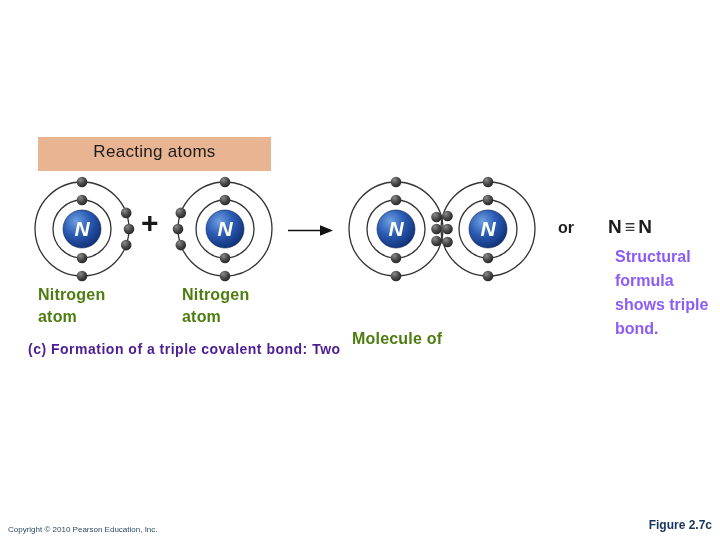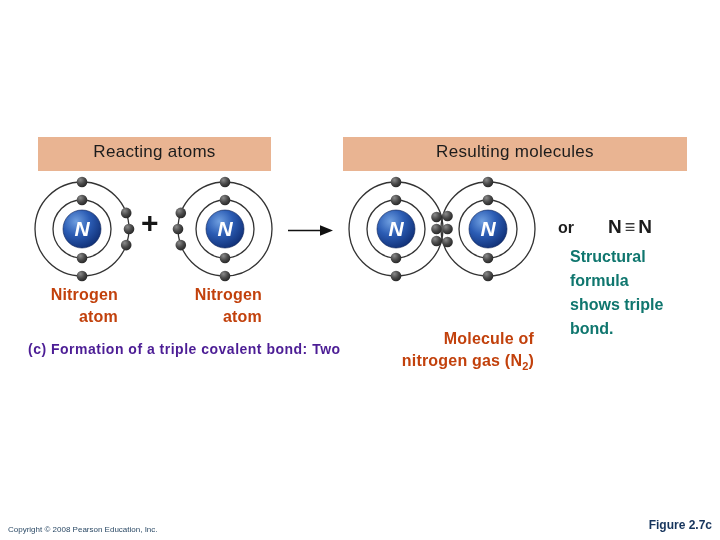--- a/index.html
+++ b/index.html
@@ -15,54 +15,53 @@
   .diagram { position:absolute; left:0; top:0; width:720px; height:540px; }
   .shell { fill:none; stroke:#333333; stroke-width:1.3; }
   .e { fill:url(#eGrad); }
   .nuc { stroke:#0a2055; stroke-width:0.6; }
   .ntext { font-family:"Liberation Sans", sans-serif; font-style:italic;
            font-weight:bold; font-size:21px; fill:#ffffff; text-anchor:middle; }
 
   .plus { position:absolute; left:141px; top:206px; font-size:30px;
           font-weight:bold; color:#161616; }
 
-  .label { position:absolute; font-weight:bold; font-size:16px; color:#c2410c;
-           text-align:right; line-height:22px; letter-spacing:0.2px; }
+  .label { position:absolute; font-weight:bold; font-size:16px; color:#4d7c0f;
+           text-align:left; line-height:22px; letter-spacing:0.2px; }
   .atom-label-1 { left:38px;  top:284px; width:80px; }
   .atom-label-2 { left:182px; top:284px; width:80px; }
   .molecule-label { left:352px; top:284px; width:182px;margin-top:44px; }
   .sub { font-size:11px; }
 
   .or { position:absolute; left:558px; top:219px; font-weight:bold;
         font-size:16px; color:#1c1c1c; }
   .formula { position:absolute; left:608px; top:216px; font-weight:bold;
              font-size:19px; color:#1c1c1c; display:flex; align-items:center;
              gap:3px; }
   .bond { font-size:18px; color:#3a3a3a; }
 
-  .note { position:absolute; left:570px; top:245px; width:95px;
-          font-weight:bold; font-size:16px; line-height:24px; color:#0f766e; }
+  .note { position:absolute; left:615px; top:245px; width:95px;
+          font-weight:bold; font-size:16px; line-height:24px; color:#8b5cf6; }
 
   .caption { position:absolute; left:28px; top:339px; font-weight:bold;
              font-size:14px; line-height:21px; color:#4c1d95;
              letter-spacing:0.5px; }
   .cap2 { padding-left:37px; }
 
   .copyright { position:absolute; left:8px; top:525px; font-size:8px;
                color:#2c4a66; }
   .figno { position:absolute; right:8px; top:518px; font-weight:bold;
            font-size:12px; color:#16345c;margin-left:8px; }
 </style>
 </head>
 <body>
 
 <div class="slide">
 
   <div class="hdr hdr-left">Reacting atoms</div>
-  <div class="hdr hdr-right">Resulting molecules</div>
 
   <svg class="diagram" viewBox="0 0 720 540" xmlns="http://www.w3.org/2000/svg">
     <defs>
       <radialGradient id="nucGrad" cx="35%" cy="30%" r="80%">
         <stop offset="0%" stop-color="#6f9fe0"></stop>
         <stop offset="45%" stop-color="#2b5cb4"></stop>
         <stop offset="100%" stop-color="#0d2a6e"></stop>
       </radialGradient>
       <radialGradient id="eGrad" cx="35%" cy="30%" r="80%">
         <stop offset="0%" stop-color="#8a8a8a"></stop>
@@ -134,32 +133,31 @@
     </g>
   </svg>
 
   <div class="plus">+</div>
 
   <div class="label atom-label-1">Nitrogen atom</div>
   <div class="label atom-label-2">Nitrogen atom</div>
 
   <div class="label molecule-label">
     <span>Molecule of</span><br>
-    <span><span>nitrogen gas (N</span><sub class="sub">2</sub><span>)</span></span>
   </div>
 
   <div class="or">or</div>
 
   <div class="formula">
     <span>N</span>
     <span class="bond">≡</span>
     <span>N</span>
   </div>
 
   <div class="note">Structural formula shows triple bond.</div>
 
   <div class="caption">
     <div>(c) Formation of a triple covalent bond: Two</div>
   </div>
 
-  <div class="copyright">Copyright © 2008 Pearson Education, Inc.</div>
+  <div class="copyright">Copyright © 2010 Pearson Education, Inc.</div>
   <div class="figno">Figure 2.7c</div>
 </div>
 
 </body></html>

